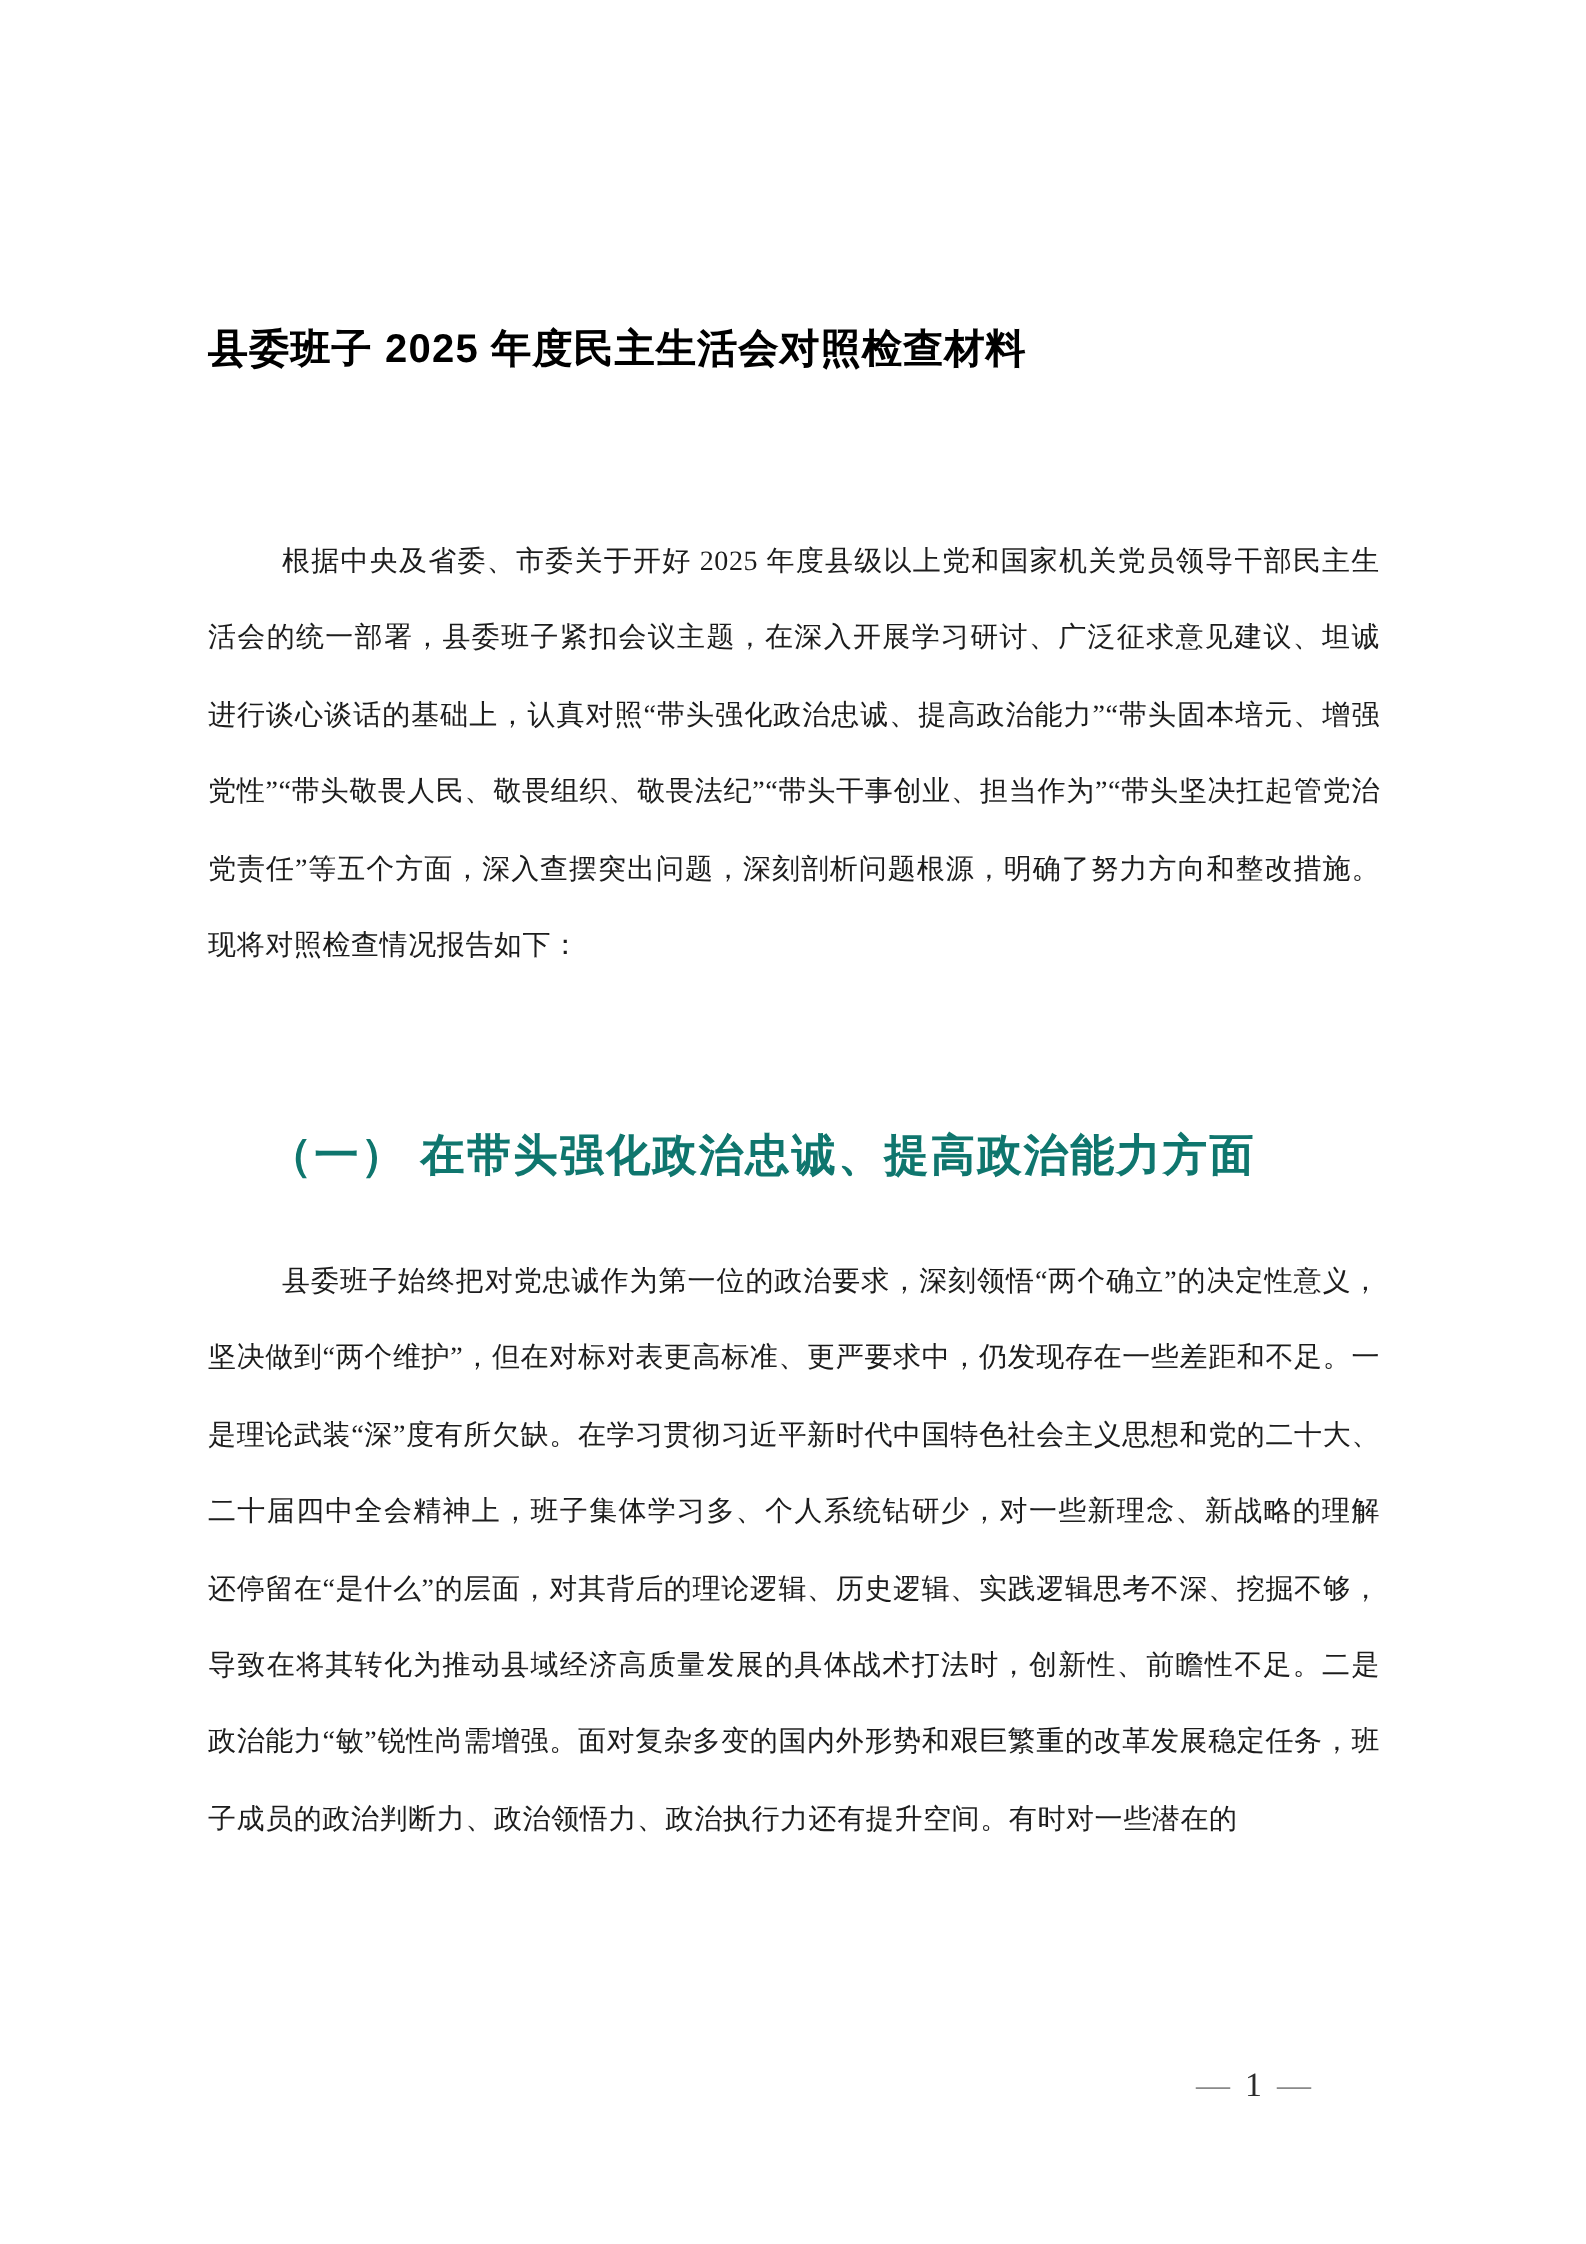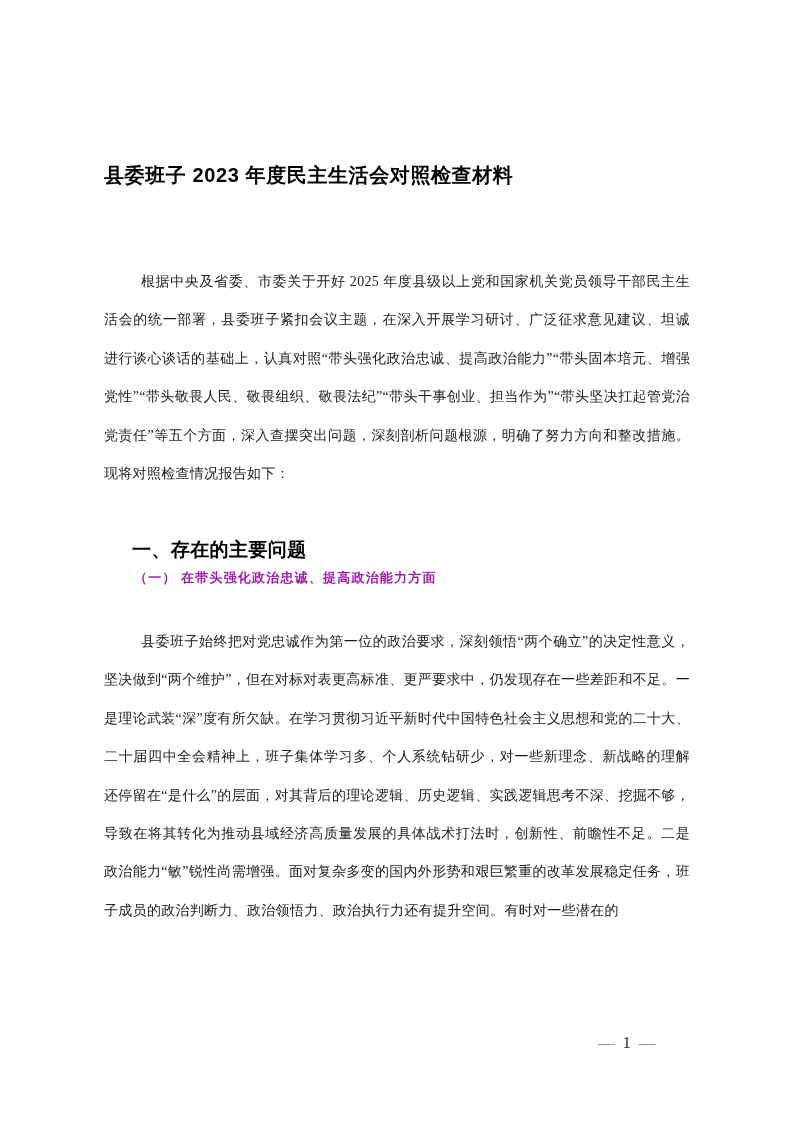--- a/index.html
+++ b/index.html
@@ -59,25 +59,25 @@
     letter-spacing: 0.4px;
     color: #000000;
     white-space: nowrap;
   }
   .subsection-heading {
     position: absolute;
     left: 104px;
     top: 559px;
     width: 586px;
     font-weight: bold;
-    font-size: 13px;
+    font-size: 22px;
     line-height: 38.4px;
     text-indent: 30px;
     letter-spacing: 1.2px;
-    color: #a21caf;
+    color: #0f766e;
     white-space: nowrap;
   }
   .page-footer {
     position: absolute;
     left: 598px;
     top: 1033px;
     font-size: 17px;
     line-height: 20px;
     letter-spacing: 0.5px;
     white-space: nowrap;
@@ -88,25 +88,24 @@
   .page-footer .num {
     color: #2b2b2b;
     padding: 0 7px;
   }
 </style>
 </head>
 <body>
 
 <div class="page">
 
-  <div class="doc-title">县委班子 2023 年度民主生活会对照检查材料</div>
+  <div class="doc-title">县委班子 2025 年度民主生活会对照检查材料</div>
 
   <div class="body-para para-intro">根据中央及省委、市委关于开好 2025 年度县级以上党和国家机关党员领导干部民主生活会的统一部署，县委班子紧扣会议主题，在深入开展学习研讨、广泛征求意见建议、坦诚进行谈心谈话的基础上，认真对照“带头强化政治忠诚、提高政治能力”“带头固本培元、增强党性”“带头敬畏人民、敬畏组织、敬畏法纪”“带头干事创业、担当作为”“带头坚决扛起管党治党责任”等五个方面，深入查摆突出问题，深刻剖析问题根源，明确了努力方向和整改措施。现将对照检查情况报告如下：</div>
 
-  <div class="section-heading">一、存在的主要问题</div>
 
   <div class="subsection-heading">（一） 在带头强化政治忠诚、提高政治能力方面</div>
 
   <div class="body-para para-body">县委班子始终把对党忠诚作为第一位的政治要求，深刻领悟“两个确立”的决定性意义，坚决做到“两个维护”，但在对标对表更高标准、更严要求中，仍发现存在一些差距和不足。一是理论武装“深”度有所欠缺。在学习贯彻习近平新时代中国特色社会主义思想和党的二十大、二十届四中全会精神上，班子集体学习多、个人系统钻研少，对一些新理念、新战略的理解还停留在“是什么”的层面，对其背后的理论逻辑、历史逻辑、实践逻辑思考不深、挖掘不够，导致在将其转化为推动县域经济高质量发展的具体战术打法时，创新性、前瞻性不足。二是政治能力“敏”锐性尚需增强。面对复杂多变的国内外形势和艰巨繁重的改革发展稳定任务，班子成员的政治判断力、政治领悟力、政治执行力还有提升空间。有时对一些潜在的</div>
 
   <div class="page-footer">
     <span class="dash">—</span><span class="num">1</span><span class="dash">—</span>
   </div>
 
 </div>

